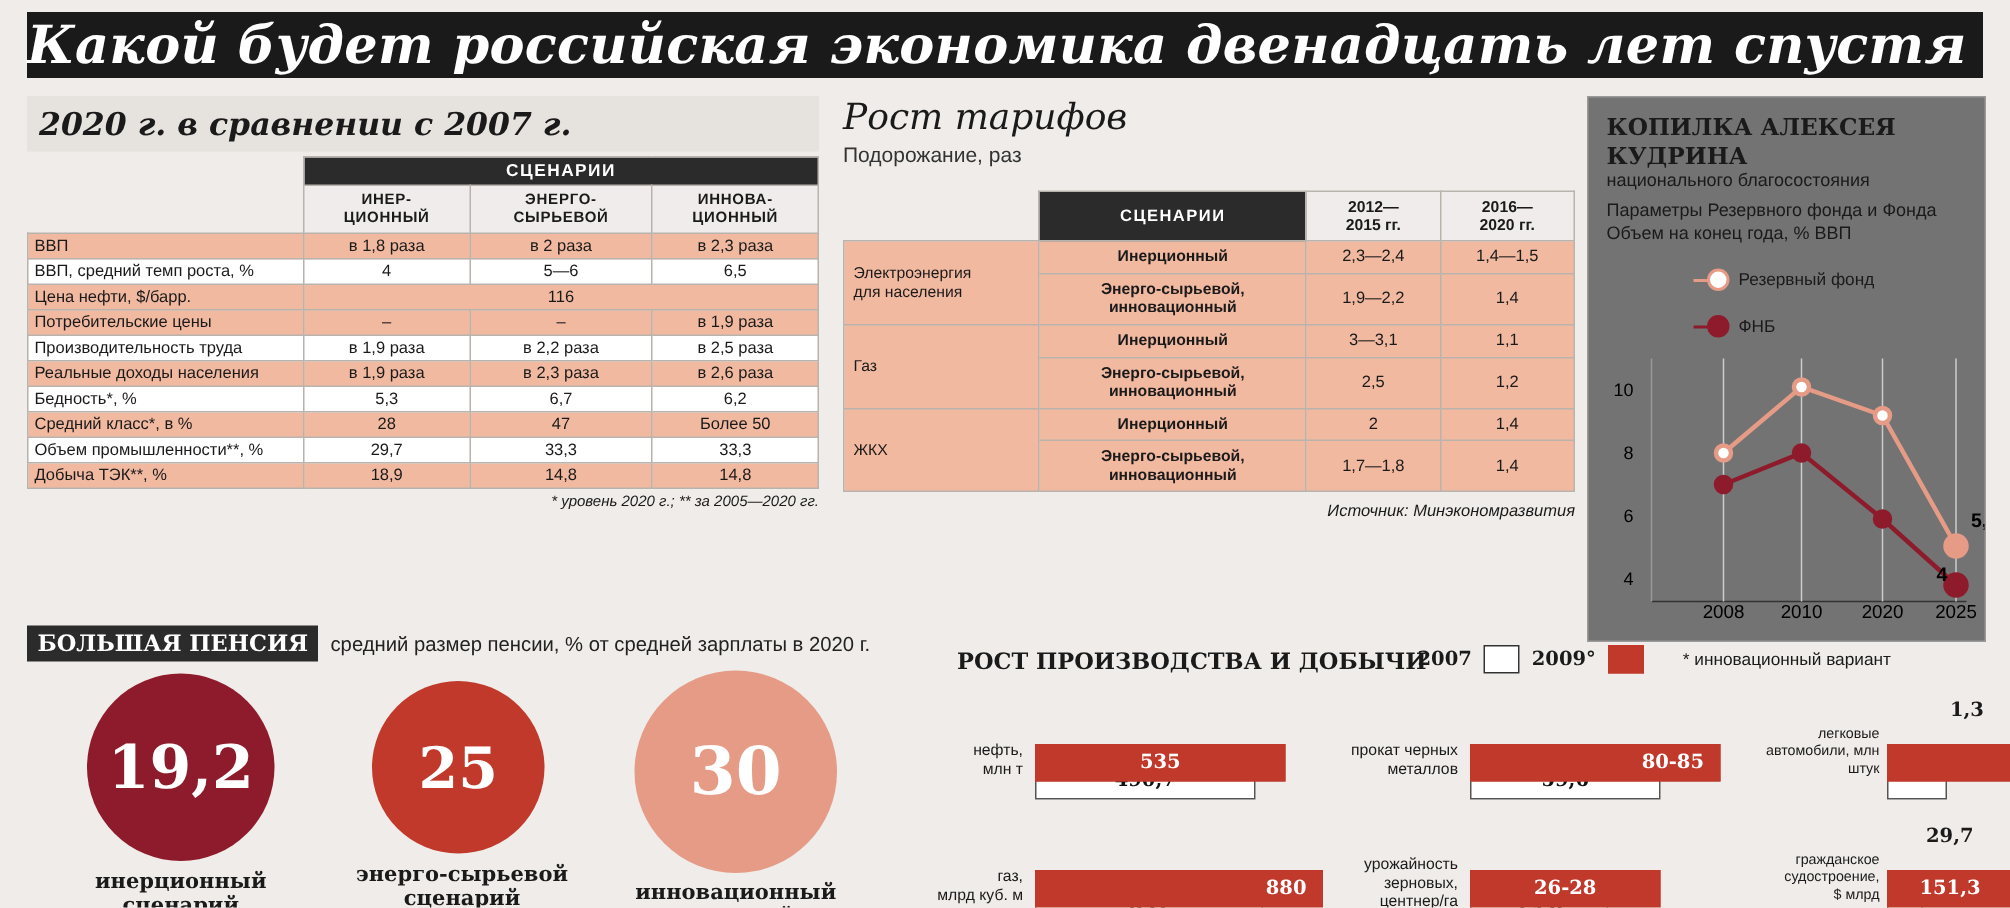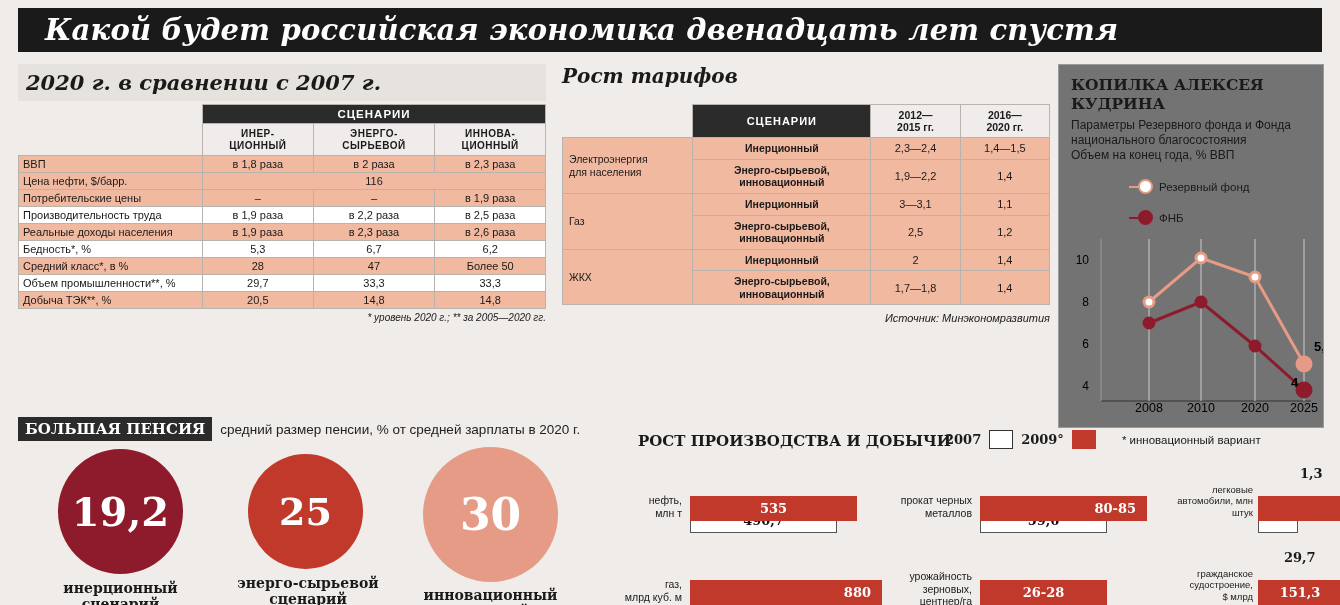--- a/index.html
+++ b/index.html
@@ -13,22 +13,22 @@
   }
   .page{position:absolute;left:0;top:0;width:1340px;height:605px;}
 
   
   .header{
     position:absolute;left:18px;top:8px;width:1304px;height:44px;
     background:#1a1a1a;
     display:flex;align-items:center;
   }
   .header-title{
-    color:#fff;font-size:29px;font-weight:bold;font-style:italic;
-    padding-left:27px;letter-spacing:0.2px;
+    color:#fff;font-size:35px;font-weight:bold;font-style:italic;
+    padding-left:0;letter-spacing:0.2px;
     font-family:"DejaVu Serif", serif;
   }
 
   
   .left-block{position:absolute;left:18px;top:64px;width:528px;}
   .left-title{
     background:#e6e2de;font-size:21px;font-weight:bold;font-style:italic;
     padding:6px 8px 6px 8px;
     font-family:"DejaVu Serif", serif;
   }
@@ -63,21 +63,21 @@
   .c2{left:230px;top:7px;width:115px;height:115px;background:#c0392b;font-size:38px;}
   .c3{left:405px;top:0px;width:135px;height:135px;background:#e59b85;font-size:44px;}
   .clab{position:absolute;text-align:center;font-size:14px;font-weight:bold;line-height:1.15;
         font-family:"DejaVu Serif", serif;}
   .l1{left:30px;top:133px;width:145px;}
   .l2{left:215px;top:128px;width:150px;}
   .l3{left:395px;top:140px;width:155px;}
 
   
   .mid{position:absolute;left:562px;top:64px;width:488px;}
-  .mid h2{margin:0;font-size:20px;font-weight:bold;font-style:italic;
+  .mid h2{margin:0;font-size:24px;font-weight:normal;font-style:italic;
           font-family:"DejaVu Serif", serif;}
   .mid .sub{font-size:14px;color:#333;margin-top:3px;}
   table.tar{border-collapse:collapse;width:488px;font-size:11px;margin-top:16px;}
   table.tar td{border:1px solid #b9b3ad;padding:4px;}
   .tar .h-dark{background:#2b2b2b;color:#fff;text-align:center;font-weight:bold;letter-spacing:1px;}
   .tar .h-blank{background:#efece9;border:none !important;}
   .tar .h-year{background:#efeceb;text-align:center;font-weight:bold;font-size:10.5px;line-height:1.15;}
   .tar td.cat{background:#f2b9a1;font-size:10.5px;padding-left:6px;line-height:1.2;}
   .tar td.scn{background:#f2b9a1;text-align:center;font-weight:bold;font-size:10.5px;line-height:1.2;}
   .tar td.num{background:#f2b9a1;text-align:center;font-size:11px;}
@@ -146,20 +146,26 @@
           <span>ИННОВА-</span><br>
           <span>ЦИОННЫЙ</span>
         </td>
       </tr>
       <tr class="pink">
         <td class="lbl">ВВП</td>
         <td class="val">в 1,8 раза</td>
         <td class="val">в 2 раза</td>
         <td class="val">в 2,3 раза</td>
       </tr>
+      <tr class="white">
+        <td class="lbl">ВВП, средний темп роста, %</td>
+        <td class="val">4</td>
+        <td class="val">5—6</td>
+        <td class="val">6,5</td>
+      </tr>
       <tr class="pink">
         <td class="lbl">Цена нефти, $/барр.</td>
         <td class="val" colspan="3">116</td>
       </tr>
       <tr class="pink">
         <td class="lbl">Потребительские цены</td>
         <td class="val">–</td>
         <td class="val">–</td>
         <td class="val">в 1,9 раза</td>
       </tr>
@@ -188,21 +194,21 @@
         <td class="val">Более 50</td>
       </tr>
       <tr class="white">
         <td class="lbl">Объем промышленности**, %</td>
         <td class="val">29,7</td>
         <td class="val">33,3</td>
         <td class="val">33,3</td>
       </tr>
       <tr class="pink">
         <td class="lbl">Добыча ТЭК**, %</td>
-        <td class="val">20,5</td>
+        <td class="val">18,9</td>
         <td class="val">14,8</td>
         <td class="val">14,8</td>
       </tr>
     </tbody>
       </table>
     <div class="note">* уровень 2020 г.; ** за 2005—2020 гг.</div>
   </div>
 
   <div class="pension">
     <div class="pension-head">
@@ -223,20 +229,21 @@
       </div>
       <div class="clab l3">
         <span>инновационный</span><br>
         <span>сценарий</span>
       </div>
     </div>
   </div>
 
   <div class="mid">
     <h2>Рост тарифов</h2>
+    <div class="sub">Подорожание, раз</div>
     <table class="tar">
       <tbody>
           <tr>
         <td class="h-blank" style="width:128px;"></td>
         <td class="h-dark" style="width:182px;">СЦЕНАРИИ</td>
         <td class="h-year" style="width:89px;">
           <span>2012—</span><br>
           <span>2015 гг.</span>
         </td>
         <td class="h-year" style="width:89px;">
@@ -296,22 +303,22 @@
         <td class="num">1,7—1,8</td>
         <td class="num">1,4</td>
       </tr>
     </tbody>
       </table>
     <div class="src">Источник: Минэкономразвития</div>
   </div>
 
   <div class="right">
     <h3>КОПИЛКА АЛЕКСЕЯ КУДРИНА</h3>
+    <div class="desc" style="margin-top:0">национального благосостояния</div>
     <div class="desc">Параметры Резервного фонда и Фонда</div>
-    <div class="desc" style="margin-top:0">национального благосостояния</div>
     <div class="desc" style="margin-top:0">Объем на конец года, % ВВП</div>
 
     <div class="legend">
       <div>
         <span class="lg-line" style="background:#e59b85"></span>
         <span class="lg-dot" style="border-color:#e59b85;background:#fff;margin-left:-11px;"></span>
         <span>Резервный фонд</span>
       </div>
       <div>
         <span class="lg-line" style="background:#8e1b2b"></span>

